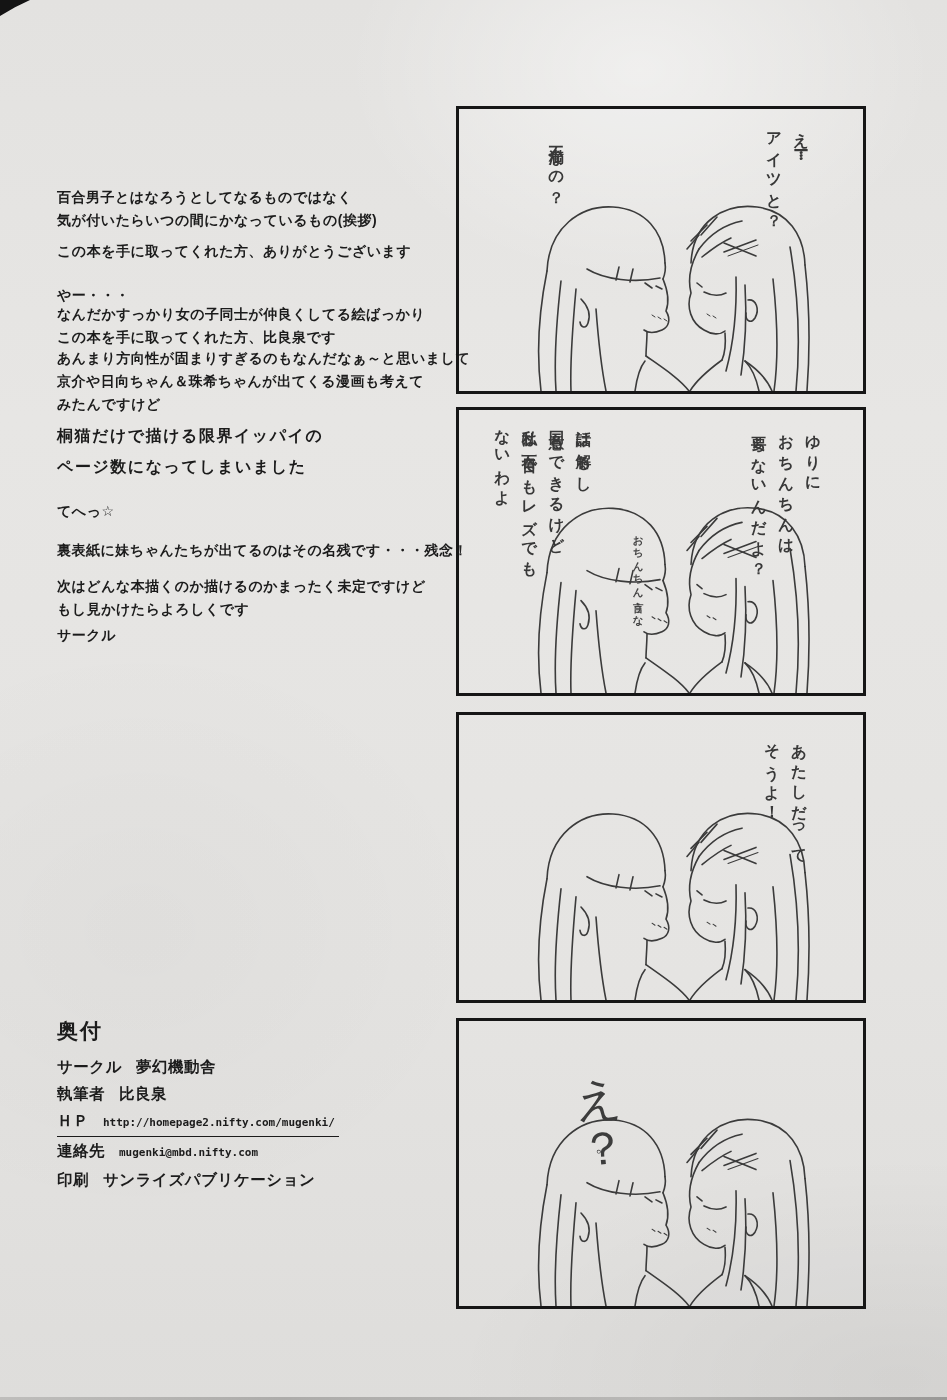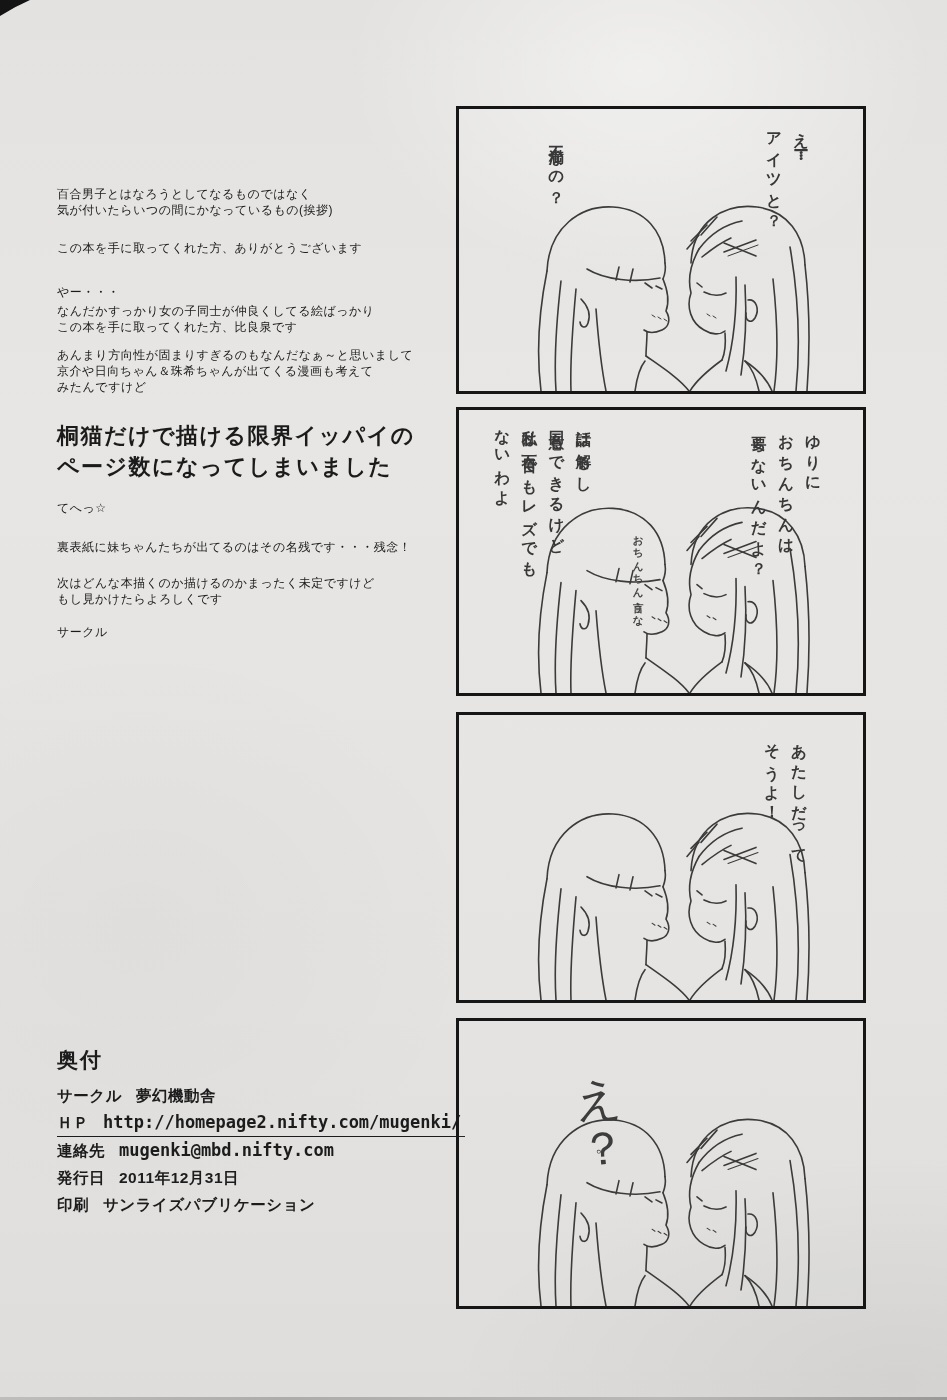--- a/index.html
+++ b/index.html
@@ -21,33 +21,33 @@
     clip-path:polygon(0 0,100% 0,50% 45%,0 100%);
   }
   .scan-edge{
     position:absolute;bottom:0;left:0;width:100%;height:3px;
     background:linear-gradient(90deg,#b9b8b6,#a4a3a1 30%,#b3b2b0 70%,#8f8e8c);
     opacity:.85;
   }
   
   .t{
     position:absolute;left:57px;margin:0;
-    font-size:12px;font-weight:400;letter-spacing:.5px;line-height:16px;
+    font-size:14px;font-weight:700;letter-spacing:.5px;line-height:23px;
     white-space:pre-line;color:#1b1b1b;
   }
   .headline{
-    font-size:22px;font-weight:700;letter-spacing:1.5px;line-height:31px;
+    font-size:16px;font-weight:700;letter-spacing:1.5px;line-height:31px;
   }
   
-  .colophon{position:absolute;left:57px;top:1046px;margin:0;}
+  .colophon{position:absolute;left:57px;top:1017px;margin:0;}
   .colophon-title{font-size:21px;font-weight:700;margin:0 0 8px 0;letter-spacing:2px;}
   .crow{font-size:15.5px;font-weight:700;line-height:27px;letter-spacing:.5px;}
   .crow .lab{margin-right:14px;}
   .crow.hp{border-bottom:1.6px solid #1b1b1b;width:fit-content;padding-right:4px;}
-  .mono{font-family:"DejaVu Sans Mono","Liberation Mono",monospace;font-weight:700;font-size:17px;letter-spacing:0;text-align:center;}
+  .mono{font-family:"DejaVu Sans Mono","Liberation Mono",monospace;font-weight:700;font-size:11px;letter-spacing:0;text-align:center;}
   
   .panel{
     position:absolute;left:456px;width:410px;
     border:3px solid #161616;box-sizing:border-box;
     background:rgba(255,255,255,0.05);
   }
   .panel svg.art{position:absolute;left:0;bottom:0;width:100%;height:100%;}
   .vtext{
     position:absolute;
     writing-mode:vertical-rl;
@@ -127,28 +127,28 @@
   <p class="t" style="top:539px">裏表紙に妹ちゃんたちが出てるのはその名残です・・・残念！</p>
   <p class="t" style="top:575px">次はどんな本描くのか描けるのかまったく未定ですけど
 もし見かけたらよろしくです</p>
   <p class="t" style="top:624px">サークル</p>
 
   <div class="colophon">
     <p class="colophon-title">奥付</p>
     <div class="crow">
       <span class="lab">サークル</span><span>夢幻機動舎</span>
     </div>
+    <div class="crow">
+      <span class="lab">執筆者</span><span>比良泉</span>
+    </div>
     <div class="crow hp">
       <span class="lab">ＨＰ</span><span class="mono">http://homepage2.nifty.com/mugenki/</span>
     </div>
     <div class="crow">
       <span class="lab">連絡先</span><span class="mono">mugenki@mbd.nifty.com</span>
-    </div>
-    <div class="crow">
-      <span class="lab">発行日</span><span>2011年12月31日</span>
     </div>
     <div class="crow">
       <span class="lab">印刷</span><span>サンライズパブリケーション</span>
     </div>
   </div>
 
   <div class="panel" style="top:106px;height:288px">
     <svg class="art" viewBox="0 0 404 282" preserveAspectRatio="none">
         <use href="#girls"></use>
       </svg>

